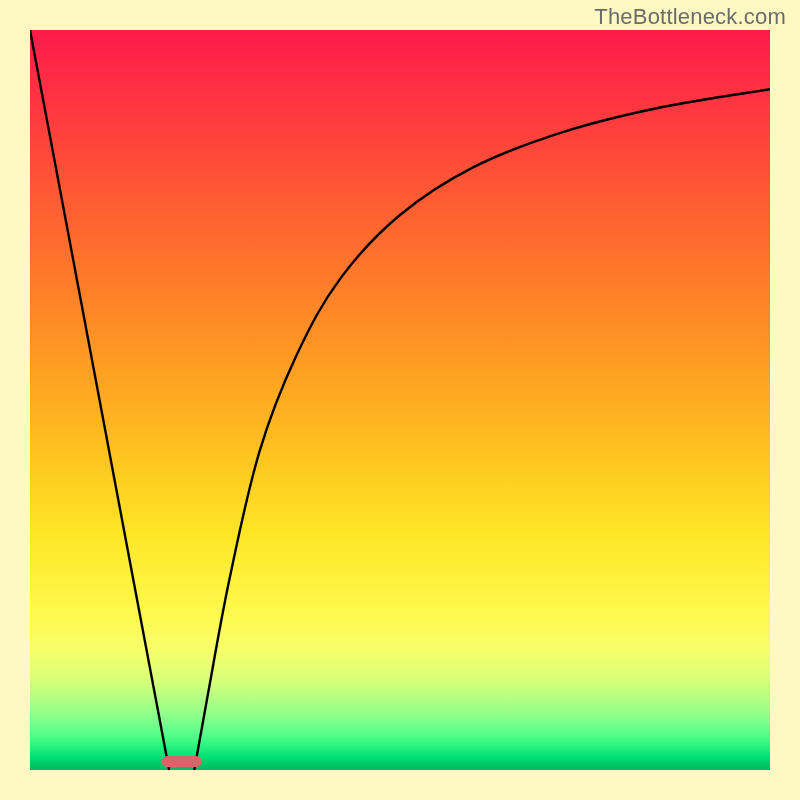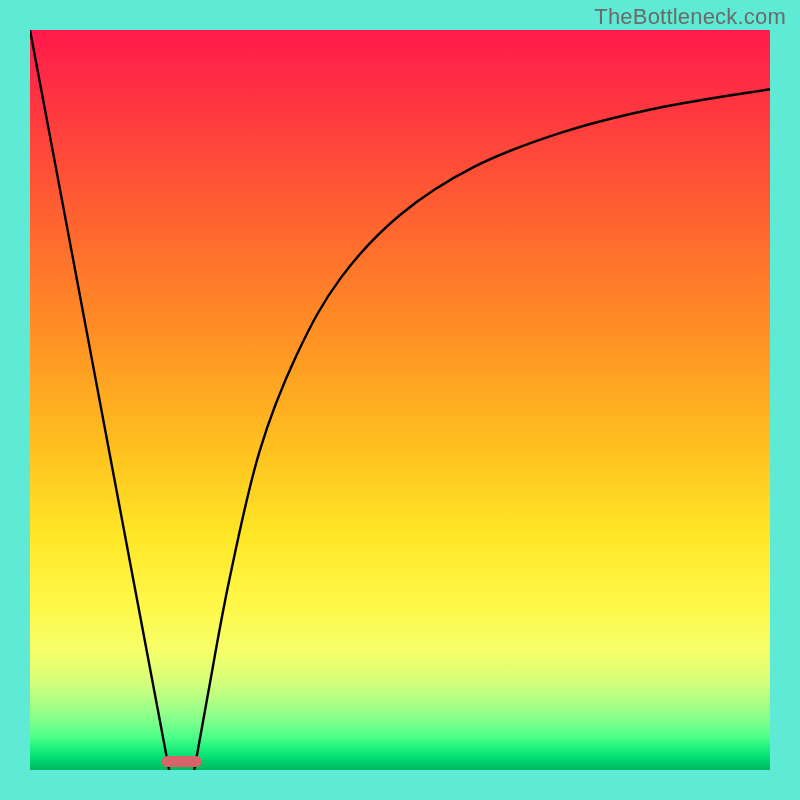--- a/index.html
+++ b/index.html
@@ -8,21 +8,21 @@
     width: 800px;
     height: 800px;
     overflow: hidden;
     background: #000;
     font-family: Arial, Helvetica, sans-serif;
   }
   .frame {
     position: relative;
     width: 800px;
     height: 800px;
-    background: #5eead4;
+    background: #fef9c3;
   }
   .watermark {
     position: absolute;
     top: 4px;
     right: 14px;
     color: #6b6b6b;
     font-size: 22px;
     font-weight: 400;
     letter-spacing: 0.2px;
     user-select: none;

